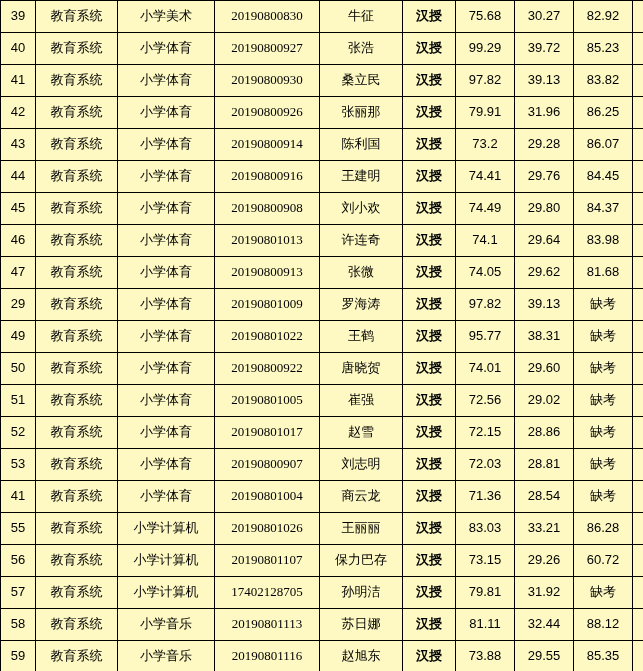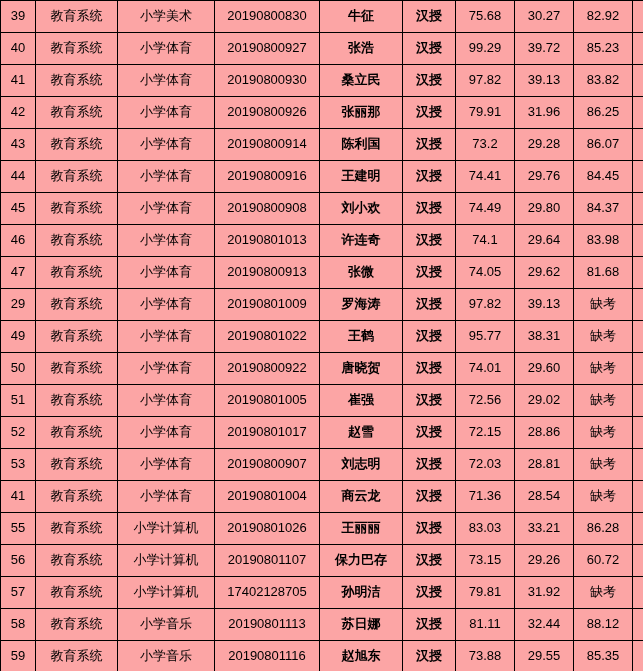--- a/index.html
+++ b/index.html
@@ -10,43 +10,43 @@
   body {
     font-family: "Liberation Sans", "DejaVu Sans", sans-serif;
     color: #000000;
     -webkit-font-smoothing: none;
   }
   .sheet {
     width: 643px;
     height: 671px;
     box-sizing: border-box;
     overflow: hidden;
-    background: #fca5a5;
+    background: #fef9c3;
   }
   table.grid {
     border-collapse: collapse;
     width: 643px;
     table-layout: fixed;
   }
   table.grid td {
     border: 1px solid #000000;
     height: 31px;
     padding: 0 2px;
     text-align: center;
     vertical-align: middle;
     font-size: 13px;
     line-height: 1.1;
     white-space: nowrap;
     overflow: hidden;
   }
   td.c-idx   { width: 30px;  font-size: 13px; }
   td.c-dept  { width: 77px;  font-size: 12px; font-weight: normal; }
   td.c-post  { width: 92px;  font-size: 13px; font-weight: normal; }
-  td.c-no    { width: 100px; font-size: 12.5px; font-family: Liberation Sans, sans-serif; }
-  td.c-name  { width: 78px;  font-size: 13px; font-weight: bold; }
+  td.c-no    { width: 100px; font-size: 12.5px; font-family: Liberation Serif, serif; }
+  td.c-name  { width: 78px;  font-size: 13px; font-weight: normal; }
   td.c-type  { width: 48px;  font-size: 13px; font-weight: bold; }
   td.c-s1    { width: 54px;  font-size: 12.5px; }
   td.c-s2    { width: 54px;  font-size: 12.5px; }
   td.c-s3    { width: 54px;  font-size: 12.5px; }
   td.c-s4    { width: 54px;  font-size: 12.5px; }
   .absent { font-weight: normal; }
 </style>
 </head>
 <body>
 

